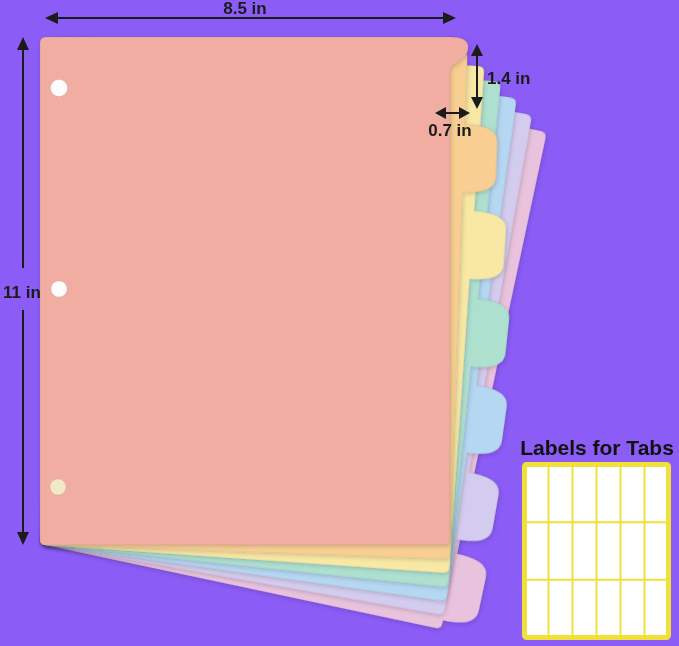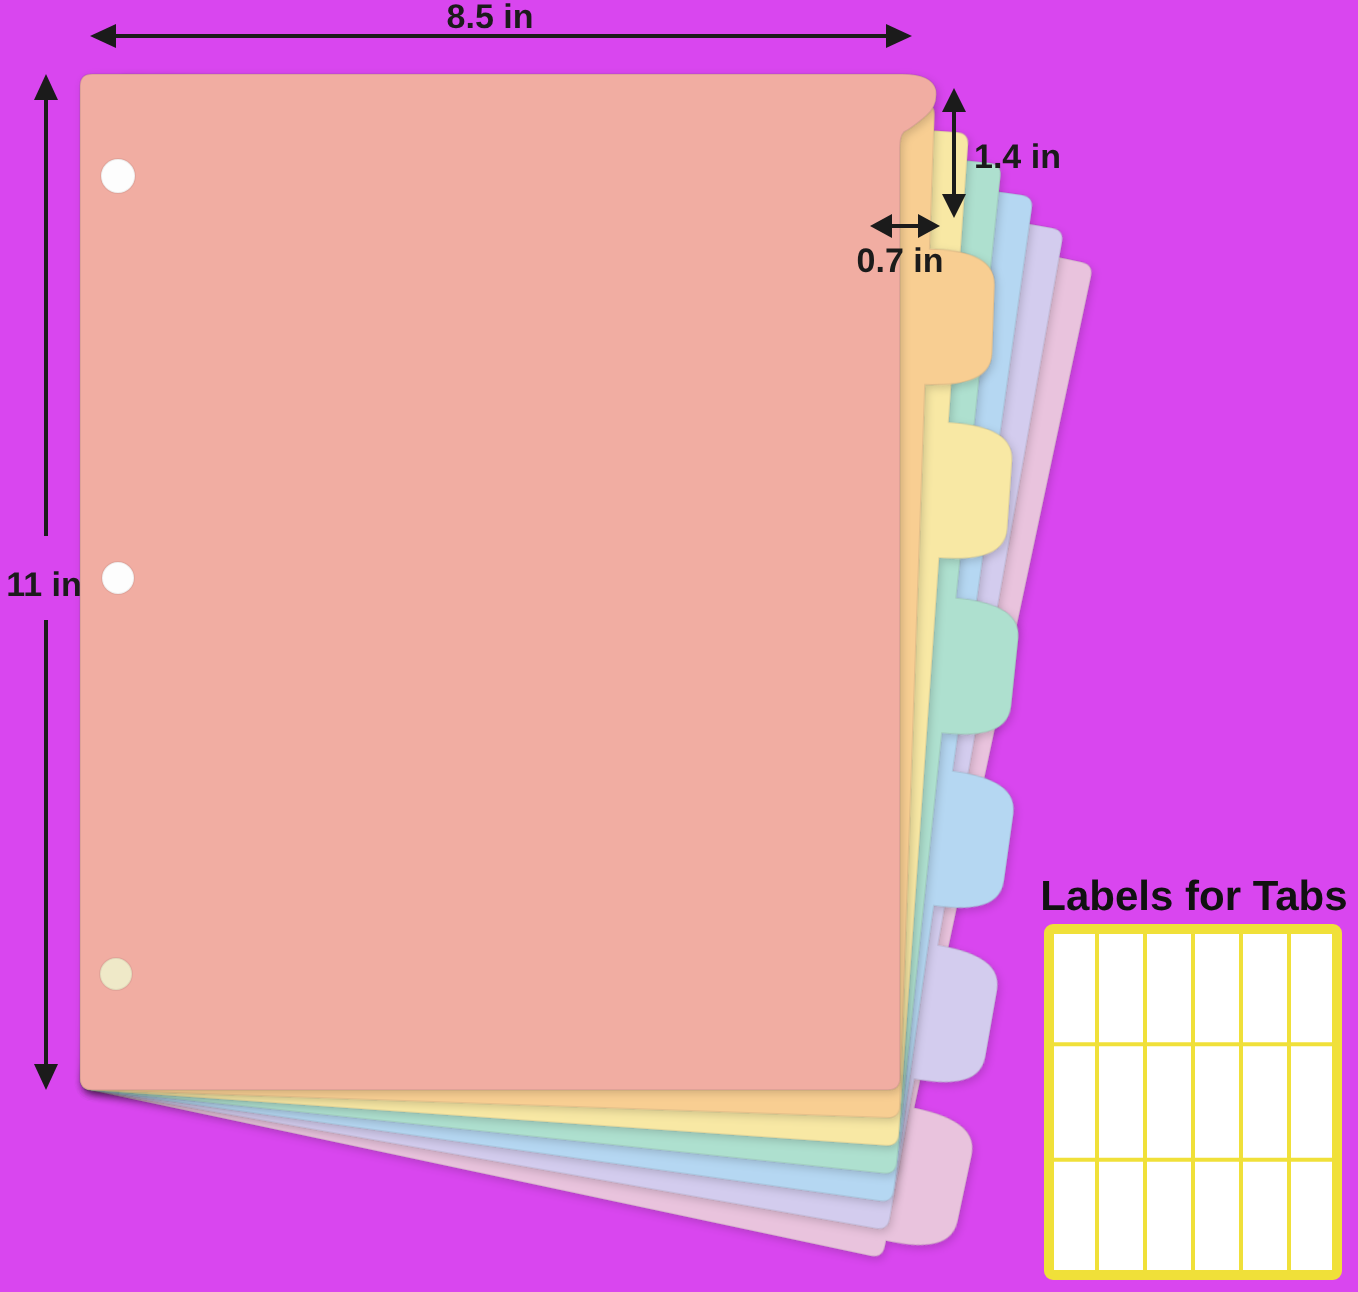--- a/index.html
+++ b/index.html
@@ -1,19 +1,19 @@
 <!DOCTYPE html>
 <html><head>
 <meta charset="utf-8">
 <style>
   html,body{margin:0;padding:0;background:#ffffff;}
   .stage{
     position:relative;
     width:679px;height:646px;
-    background:#d946ef;
+    background:#8b5cf6;
     font-family:"Liberation Sans",sans-serif;
     overflow:hidden;
   }
   svg{display:block;}
   .dim-text{
     font-family:"Liberation Sans",sans-serif;
     font-size:17px;
     font-weight:bold;
     fill:#1b1b1b;
   }

